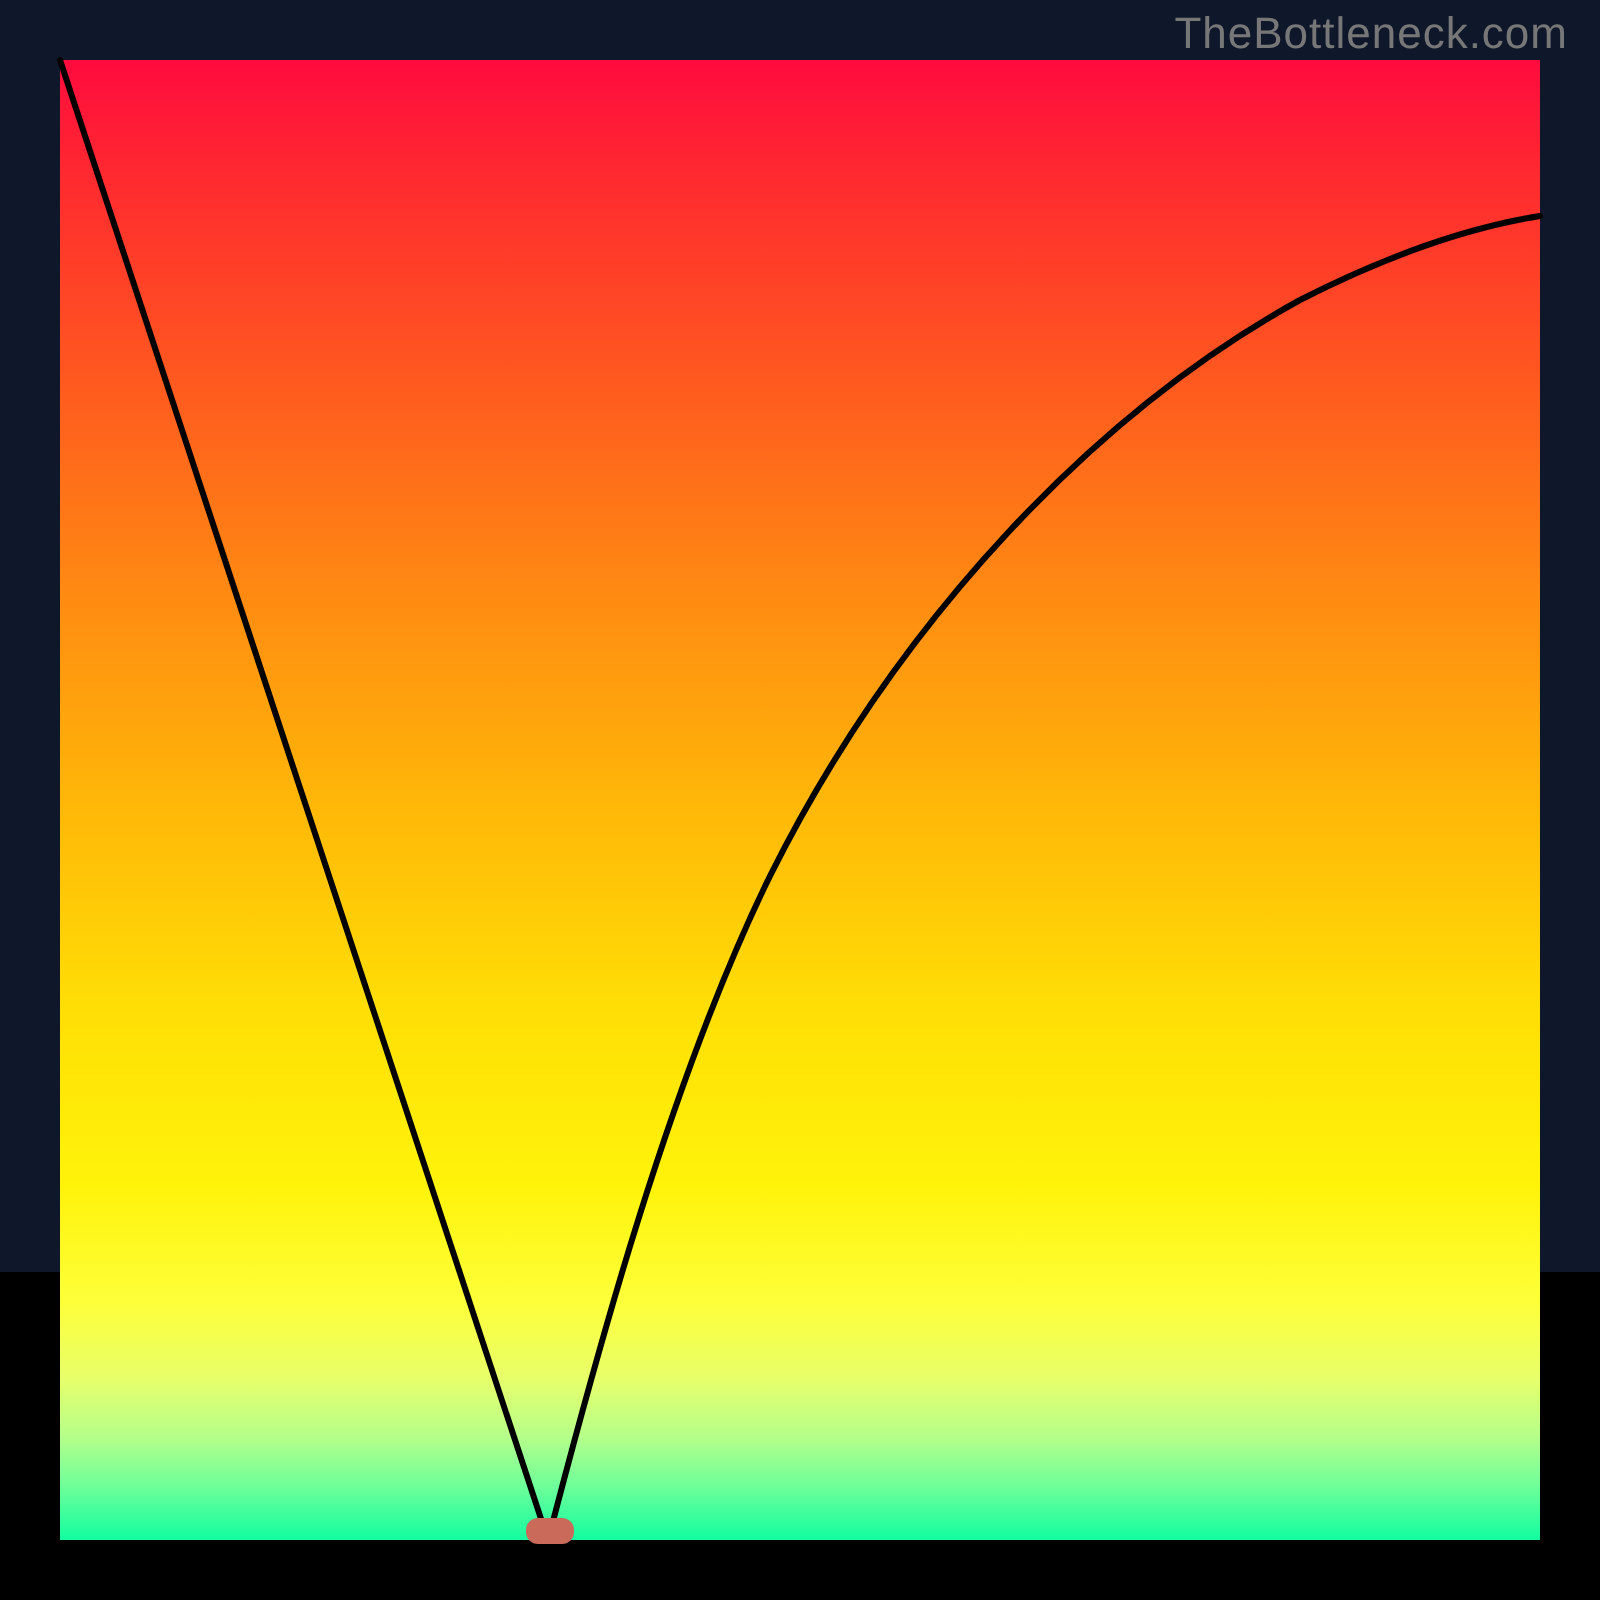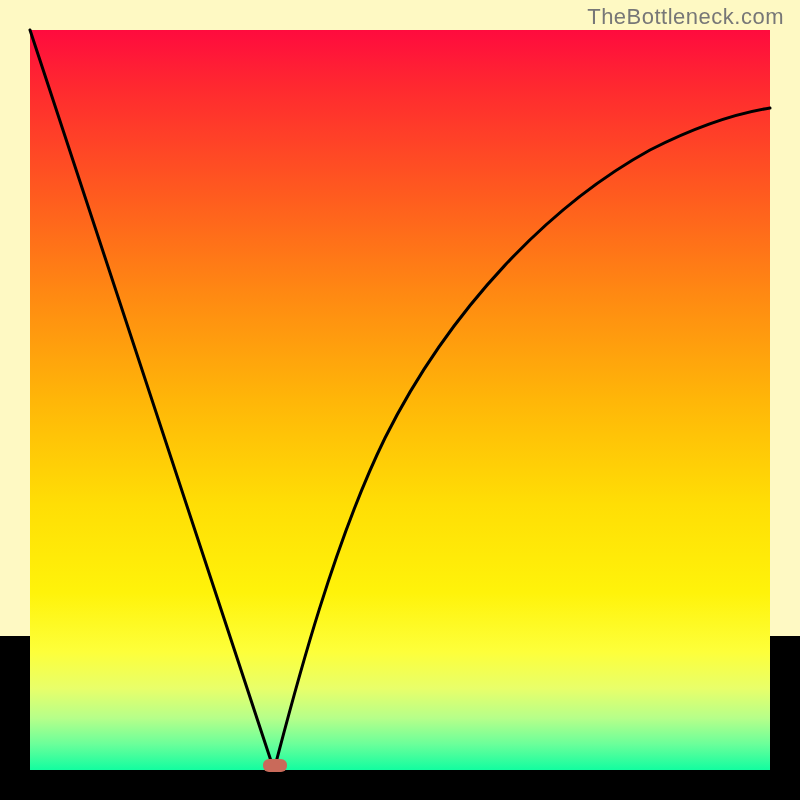--- a/index.html
+++ b/index.html
@@ -10,21 +10,21 @@
     background: #000;
     overflow: hidden;
     font-family: Arial, Helvetica, sans-serif;
   }
   .frame {
     position: absolute;
     top: 0;
     left: 0;
     width: 800px;
     height: 636px;
-    background: #fef9c3;
+    background: #0f172a;
   }
   .plot {
     position: absolute;
     top: 30px;
     left: 30px;
     width: 740px;
     height: 740px;
     background: linear-gradient(to bottom,
       #ff0b3e 0%,
       #ff2a2f 8%,

